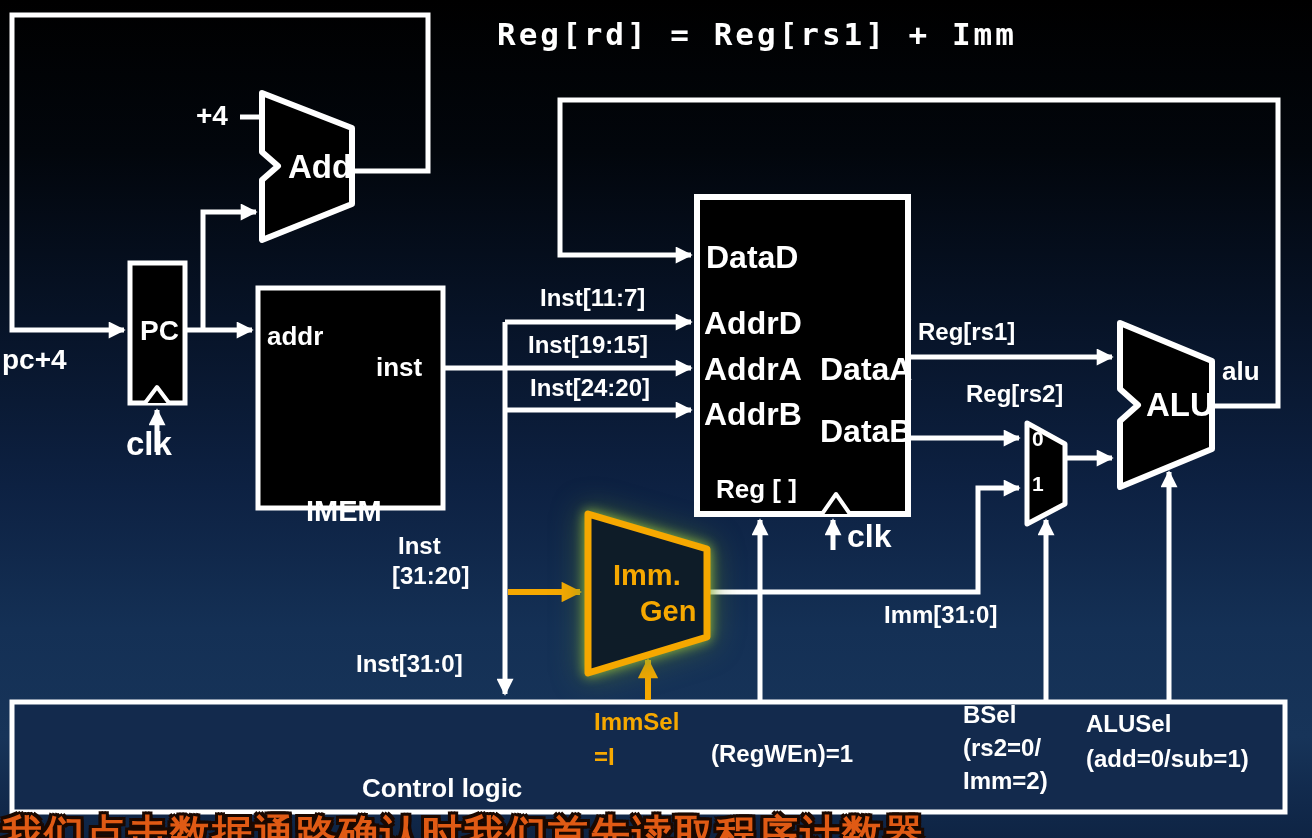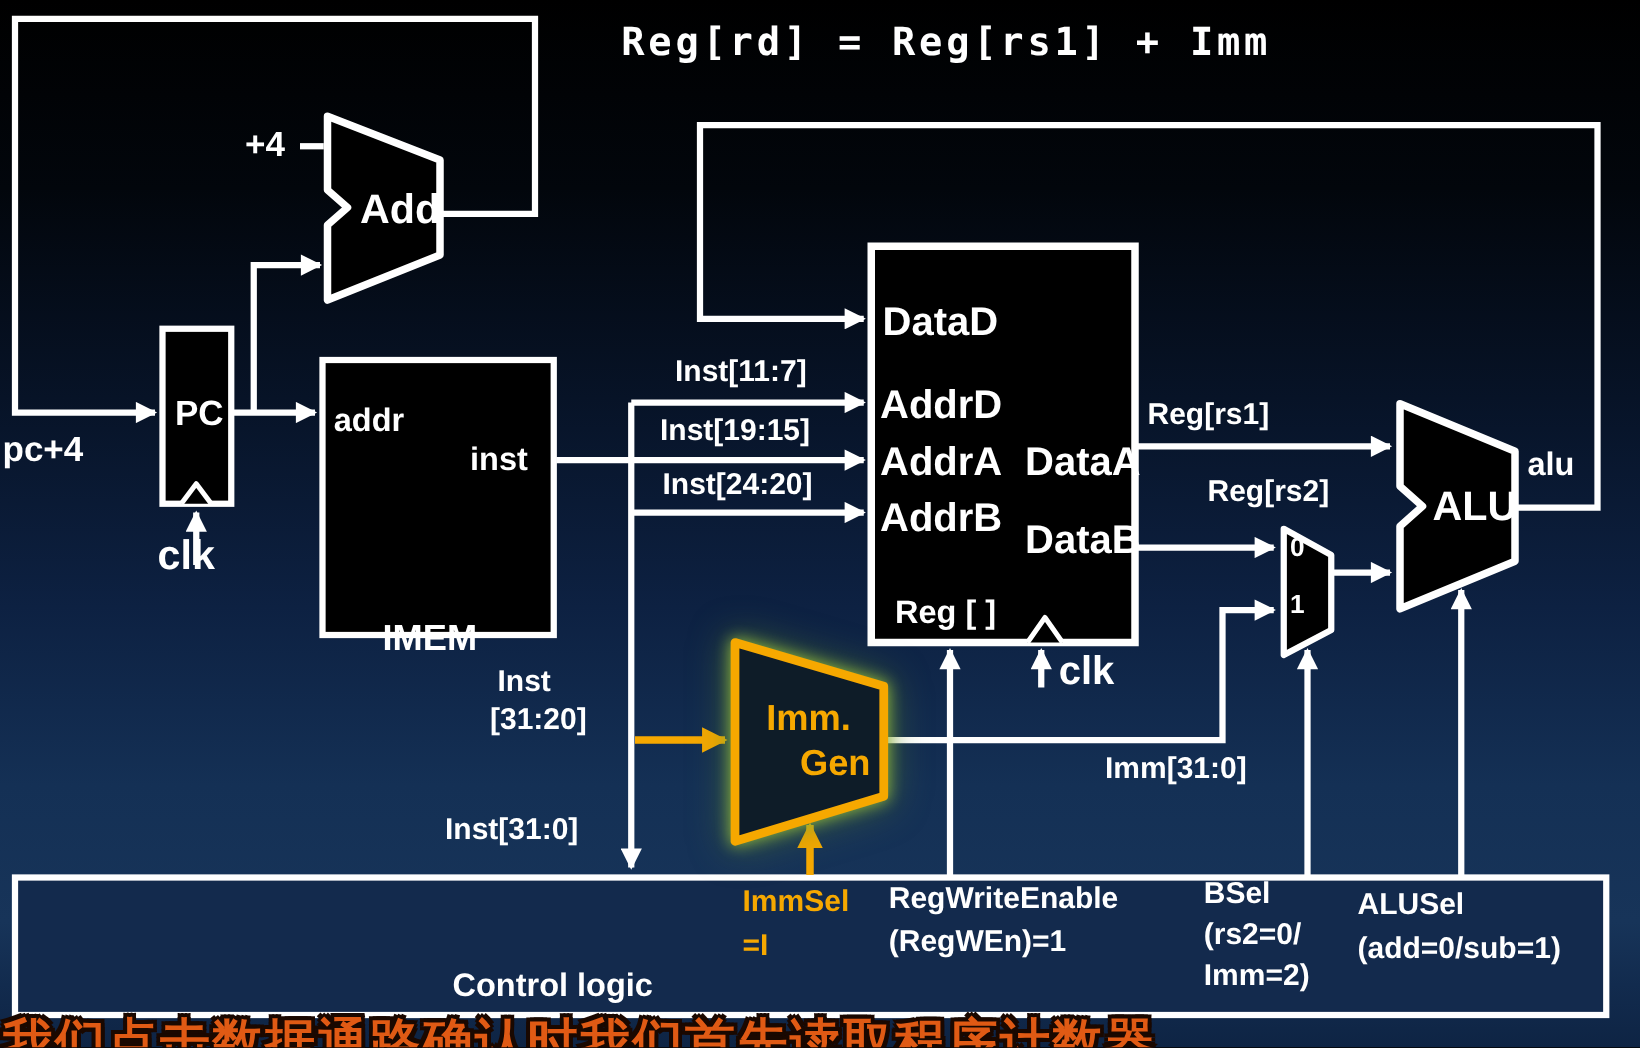--- a/index.html
+++ b/index.html
@@ -128,21 +128,20 @@
   <div class="label fs29 orange" style="left:613px;top:560px;">Imm.</div>
   <div class="label fs29 orange" style="left:640px;top:596px;">Gen</div>
 
   <div class="label fs21" style="left:1032px;top:428px;">0</div>
   <div class="label fs21" style="left:1032px;top:473px;">1</div>
   <div class="label fs27" style="left:1146px;top:388px;">ALU</div>
   <div class="label fs26" style="left:1222px;top:358px;">alu</div>
 
   <div class="label fs24 orange" style="left:594px;top:709px;">ImmSel</div>
   <div class="label fs24 orange" style="left:594px;top:744px;">=I</div>
-  <div class="label fs24" style="left:711px;top:706px;">RegWriteEnable</div>
   <div class="label fs24" style="left:711px;top:741px;">(RegWEn)=1</div>
   <div class="label fs24" style="left:963px;top:702px;">BSel</div>
   <div class="label fs24" style="left:963px;top:735px;">(rs2=0/</div>
   <div class="label fs24" style="left:963px;top:768px;">Imm=2)</div>
   <div class="label fs24" style="left:1086px;top:711px;">ALUSel</div>
   <div class="label fs24" style="left:1086px;top:746px;">(add=0/sub=1)</div>
   <div class="label fs26" style="left:362px;top:775px;">Control logic</div>
 
   <div id="caption" class="label" style="left:2px;top:813px;">我们点击数据通路确认时我们首先读取程序计数器</div>
 

